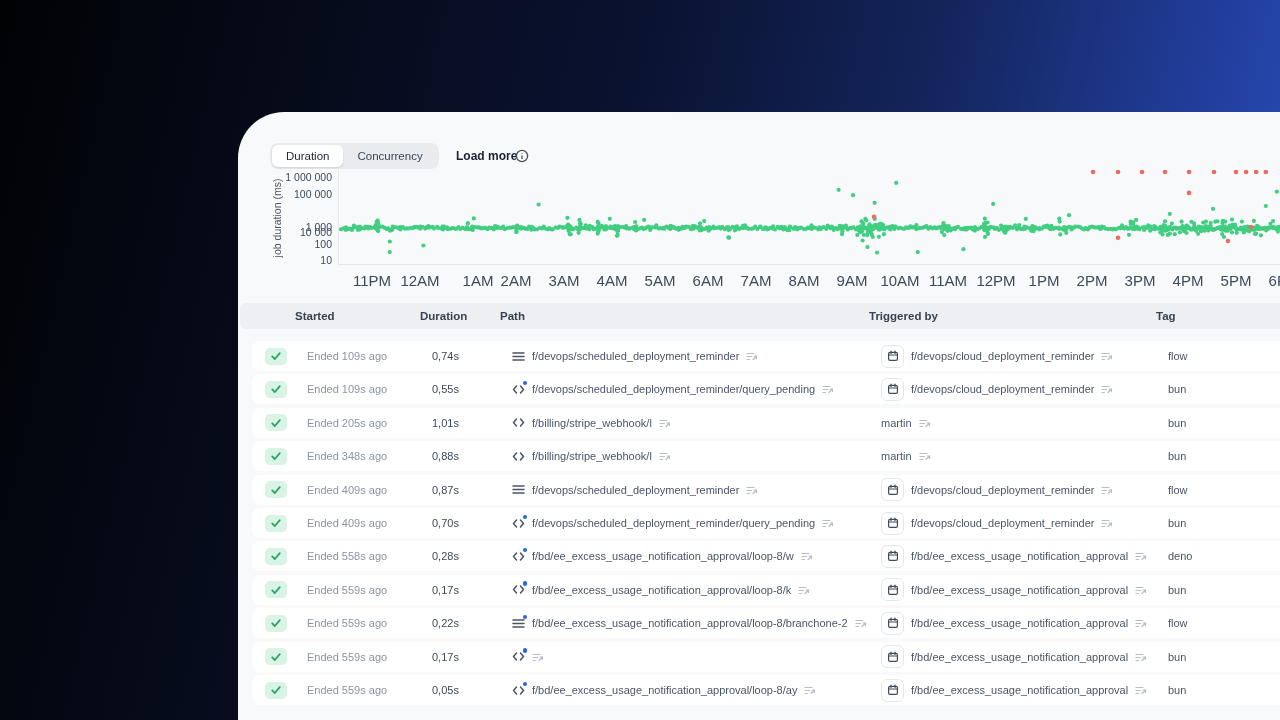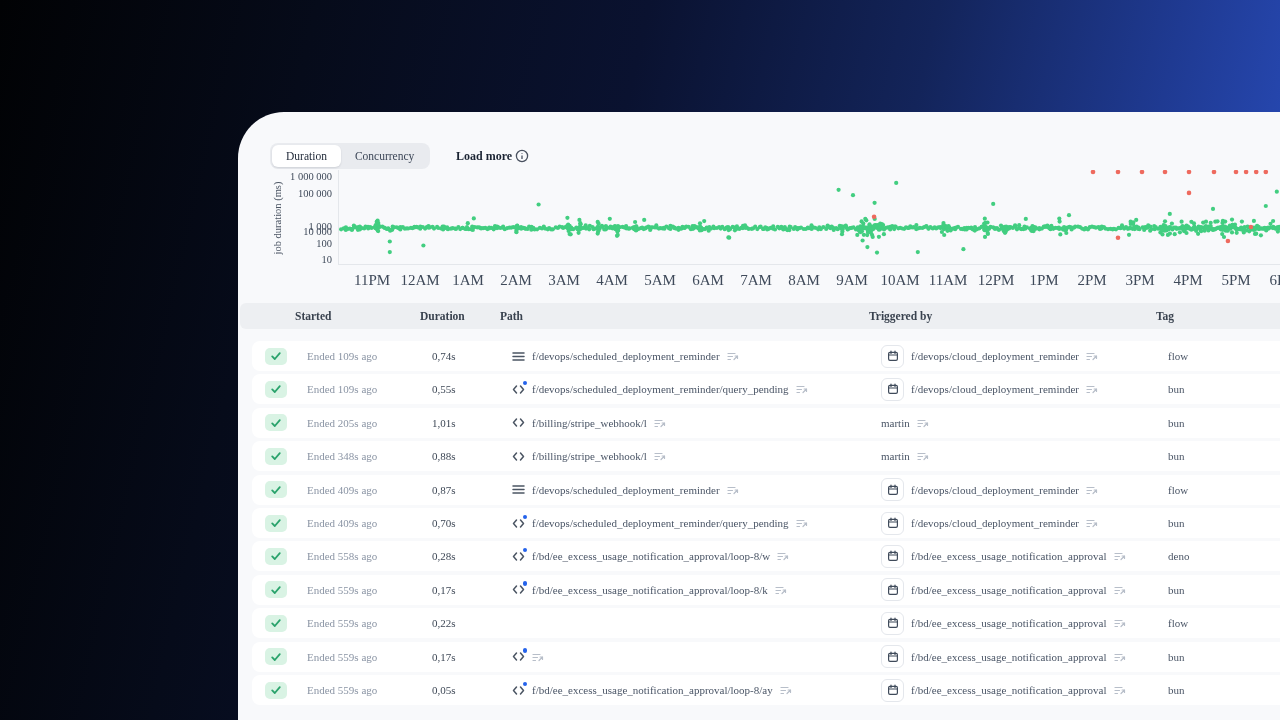--- a/index.html
+++ b/index.html
@@ -1,17 +1,17 @@
 <!DOCTYPE html>
 <html><head>
 <meta charset="utf-8">
 <style>
   html,body{margin:0;padding:0;background:#000;}
   .stage{position:relative;width:1280px;height:720px;overflow:hidden;
-    font-family:Liberation Serif, serif;
+    font-family:Liberation Sans, sans-serif;
     background:linear-gradient(103deg,#010204 0%,#060b1a 22%,#0a1230 45%,#13245a 65%,#1f3a92 82%,#2d54cc 100%);}
   .card{position:absolute;left:238px;top:112px;right:0;bottom:0;background:#f8f9fb;
     border-top-left-radius:46px;overflow:hidden;}
   
   .tabs{position:absolute;left:32px;top:31px;height:26px;background:#e9ebef;border-radius:8px;
     display:flex;align-items:center;padding:2px;box-sizing:border-box;}
   .tab{border:none;background:transparent;height:22px;padding:0 14px;border-radius:6px;
     font-family:inherit;font-size:11.5px;color:#3c4657;cursor:pointer;}
   .tab.active{background:#ffffff;color:#222b3a;box-shadow:0 1px 2px rgba(16,24,40,.12);}
   .load-more{position:absolute;left:218px;top:31px;height:26px;border:none;background:transparent;
@@ -1013,21 +1013,21 @@
           <circle cx="850.0" cy="22.9" r="2.3" fill="#ee6a5e"></circle>
           <circle cx="535.1" cy="46.8" r="2.3" fill="#ee6a5e"></circle>
           <circle cx="779.0" cy="67.7" r="2.3" fill="#ee6a5e"></circle>
           <circle cx="911.9" cy="57.0" r="2.3" fill="#ee6a5e"></circle>
           <circle cx="888.9" cy="71.0" r="2.3" fill="#ee6a5e"></circle>
         </svg>
     </div>
     <div id="xticks">
         <span class="xtick" style="left: 110px;">11PM</span>
         <span class="xtick" style="left: 158px;">12AM</span>
-        <span class="xtick" style="left: 206px; text-align: center;">1AM</span>
+        <span class="xtick" style="left: 216px; text-align: center;">1AM</span>
         <span class="xtick" style="left: 254px;">2AM</span>
         <span class="xtick" style="left: 302px;">3AM</span>
         <span class="xtick" style="left: 350px;">4AM</span>
         <span class="xtick" style="left: 398px;">5AM</span>
         <span class="xtick" style="left: 446px;">6AM</span>
         <span class="xtick" style="left: 494px;">7AM</span>
         <span class="xtick" style="left: 542px;">8AM</span>
         <span class="xtick" style="left: 590px;">9AM</span>
         <span class="xtick" style="left: 638px;">10AM</span>
         <span class="xtick" style="left: 686px;">11AM</span>
@@ -1417,20 +1417,39 @@
   </div>
 
   <div class="row" style="top: 496.2px;">
     <span class="badge">
       <svg width="12" height="12" viewBox="0 0 12 12" fill="none" stroke="#2aa36c" stroke-width="1.8" stroke-linecap="round" stroke-linejoin="round">
               <polyline points="2.2,6.4 4.8,9 9.8,3.2"></polyline>
             </svg>
     </span>
     <span class="cell c-started started">Ended 559s ago</span>
     <span class="cell c-duration duration">0,22s</span>
+    <span class="cell c-path flexcell">
+      <span class="picon">
+              <svg width="13" height="13" viewBox="0 0 13 13" fill="none" stroke="#4b5563" stroke-width="1.5" stroke-linecap="round">
+                <line x1="1" y1="3" x2="12" y2="3"></line>
+                <line x1="1" y1="6.5" x2="12" y2="6.5"></line>
+                <line x1="1" y1="10" x2="12" y2="10"></line>
+              </svg>
+              <span class="bluedot"></span>
+            </span>
+      <span class="ptext">f/bd/ee_excess_usage_notification_approval/loop-8/branchone-2</span>
+      <span class="ficon">
+        <svg width="12" height="12" viewBox="0 0 12 12" fill="none" stroke="currentColor" stroke-width="1.2" stroke-linecap="round">
+                <line x1="1" y1="3.5" x2="8" y2="3.5"></line>
+                <line x1="1" y1="6.5" x2="5.5" y2="6.5"></line>
+                <line x1="1" y1="9.5" x2="3.5" y2="9.5"></line>
+                <path d="M7 9.5 L10.5 6 M10.5 6 l0 2.4 M10.5 6 l-2.4 0"></path>
+              </svg>
+      </span>
+    </span>
     <span class="cell c-trigger flexcell">
       <span class="calbox">
         <svg width="12" height="12" viewBox="0 0 12 12" fill="none" stroke="currentColor" stroke-width="1.2" stroke-linecap="round">
                 <rect x="1.6" y="2.4" width="8.8" height="8" rx="1.4"></rect>
                 <line x1="1.6" y1="5" x2="10.4" y2="5"></line>
                 <line x1="4" y1="1" x2="4" y2="3.4"></line>
                 <line x1="8" y1="1" x2="8" y2="3.4"></line>
               </svg>
       </span>
       <span class="ttext">f/bd/ee_excess_usage_notification_approval</span>

